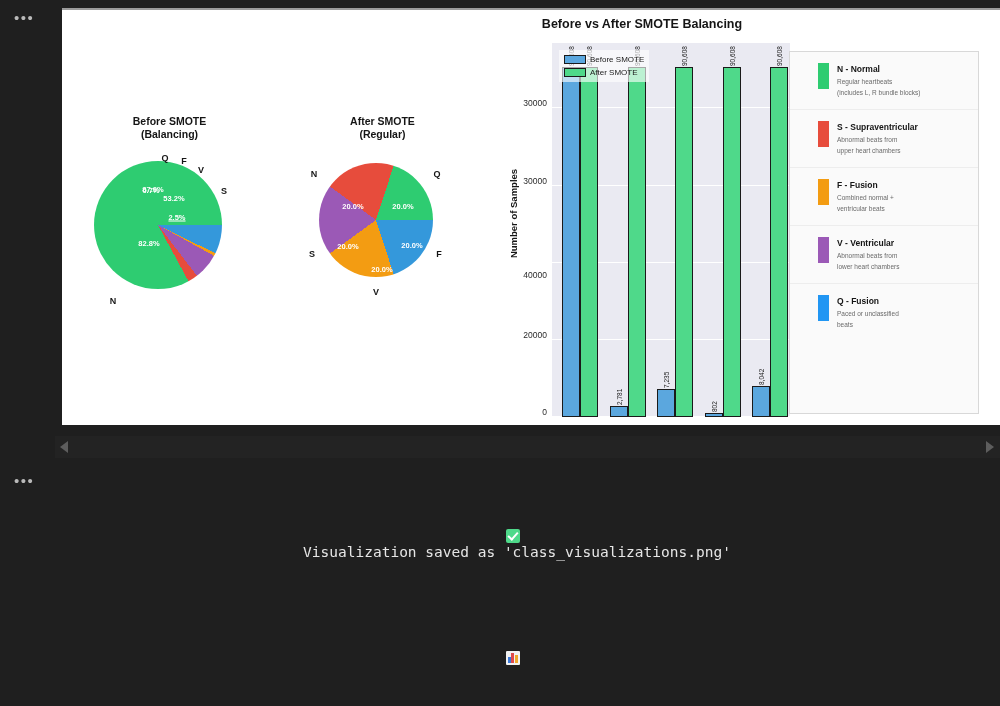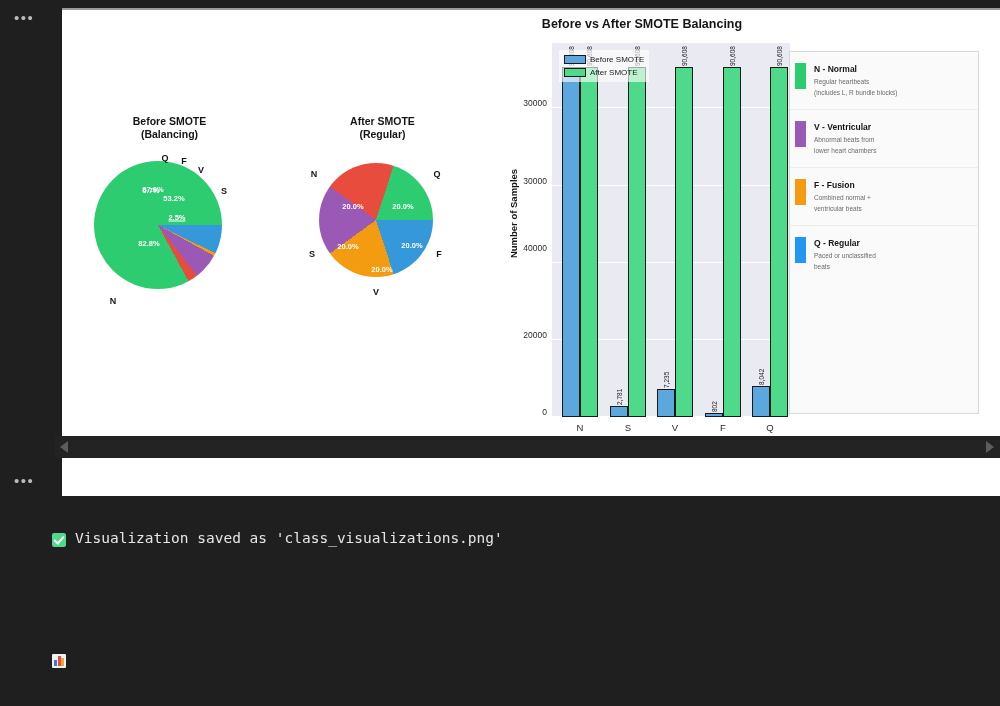--- a/index.html
+++ b/index.html
@@ -13,21 +13,21 @@
 
   
   .cell-dots {
     position: absolute; color: #b9b9b9; font-size: 15px; letter-spacing: 1.5px;
     font-family: "Liberation Sans", sans-serif; line-height: 1;
   }
   #dots1 { left: 14px; top: 10px; }
   #dots2 { left: 14px; top: 473px; }
 
   .img-frame {
-    position: absolute; left: 62px; top: 8px; width: 938px; height: 488px;
+    position: absolute; left: 62px; top: 8px; width: 938px; height: 417px;
     background: #ffffff; border-top: 2px solid #9b9b9b;
     overflow: hidden;
   }
   .fig { position: absolute; inset: 0; }
 
   
   .scroll-strip {
     position: absolute; left: 55px; top: 436px; width: 945px; height: 22px;
     background: #232323;
   }
@@ -38,21 +38,21 @@
   .arrow-left { left: 5px; border-right: 8px solid #5d5d5d; }
   .arrow-right { right: 6px; border-left: 8px solid #5d5d5d; }
 
   
   .term {
     position: absolute; left: 52px; top: 488px; width: 930px;
     font-family: "DejaVu Sans Mono", "Liberation Mono", monospace;
     font-size: 14.5px; color: #e6e6e6; line-height: 20.2px;
     white-space: pre;
   }
-  .term-line { height: 20.2px; display: flex; align-items: center; }
+  .term-line { height: 20.2px; display: flex; align-items: center; flex-direction: column; }
   .term-gap { height: 20.2px; }
   .emoji-chk {
     display: inline-block; width: 14px; height: 14px; border-radius: 2px;
     background: #4fd98a; margin-right: 9px; position: relative; top: 1px;
     flex: 0 0 auto;
   }
   .emoji-chk::after {
     content: ""; position: absolute; left: 4px; top: 1px; width: 4px; height: 8px;
     border: solid #ffffff; border-width: 0 2px 2px 0; transform: rotate(42deg);
   }
@@ -124,21 +124,21 @@
 
   
   .legend-panel {
     position: absolute; background: #fafafa; border: 1px solid #d8d8d8;
   }
   .legend-title {
     text-align: center; font-size: 10.5px; font-weight: bold; color: #151515;
     padding: 11px 0 8px 0; border-bottom: 1px solid #e2e2e2; margin: 0 9px;
   }
   .legend-item {
-    display: flex; padding: 11px 10px 12px 5px; border-bottom: 1px solid #ededed;
+    display: flex; padding: 11px 10px 12px 28px; border-bottom: 1px solid #ededed;
   }
   .legend-item:last-child { border-bottom: none; }
   .lg-sw { width: 11px; height: 26px; flex: 0 0 auto; margin-right: 8px; }
   .lg-name { font-size: 8.5px; font-weight: bold; color: #151515; line-height: 12px; }
   .lg-desc { font-size: 6.5px; color: #6a6a6a; line-height: 9px; margin-top: 2px; }
 </style>
 </head>
 <body>
 
 <div id="root">
@@ -213,21 +213,21 @@
         <div class="plot-bg" style="left:60px; top:5px; width:238px; height:374px;">
 
           <div class="gl" style="bottom:0px;"></div>
           <div class="gl" style="bottom:77px;"></div>
           <div class="gl" style="bottom:154px;"></div>
           <div class="gl" style="bottom:231px;"></div>
           <div class="gl" style="bottom:309px;"></div>
 
           <div class="ytick" style="bottom:-5px;">0</div>
           <div class="ytick" style="bottom:72px;">20000</div>
-          <div class="ytick" style="bottom:159px;">40000</div>
+          <div class="ytick" style="bottom:132px;">40000</div>
           <div class="ytick" style="bottom:226px;">30000</div>
           <div class="ytick" style="bottom:304px;">30000</div>
 
           <div class="bar" style="left:10px; width:18px; height:350px; background:#5ba7de;">
             <span class="bar-val">90,608</span>
           </div>
           <div class="bar" style="left:28px; width:18px; height:350px; background:#4fd98a;">
             <span class="bar-val">90,608</span>
           </div>
 
@@ -282,43 +282,51 @@
 
         <div class="legend-item">
           <span class="lg-sw" style="background:#2ecc71;"></span>
           <span>
             <span class="lg-name" style="display:block;">N - Normal</span>
             <span class="lg-desc" style="display:block;">Regular heartbeats</span>
             <span class="lg-desc" style="display:block;">(includes L, R bundle blocks)</span>
           </span>
         </div>
 
+        <div class="legend-item">
+          <span class="lg-sw" style="background:#e74c3c;"></span>
+          <span>
+            <span class="lg-name" style="display:block;">S - Supraventricular</span>
+            <span class="lg-desc" style="display:block;">Abnormal beats from</span>
+            <span class="lg-desc" style="display:block;">upper heart chambers</span>
+          </span>
+        </div>
+
+        <div class="legend-item">
+          <span class="lg-sw" style="background:#f39c12;"></span>
+          <span>
+            <span class="lg-name" style="display:block;">F - Fusion</span>
+            <span class="lg-desc" style="display:block;">Combined normal +</span>
+            <span class="lg-desc" style="display:block;">ventricular beats</span>
+          </span>
+        </div>
 
         <div class="legend-item">
           <span class="lg-sw" style="background:#9b59b6;"></span>
           <span>
             <span class="lg-name" style="display:block;">V - Ventricular</span>
             <span class="lg-desc" style="display:block;">Abnormal beats from</span>
             <span class="lg-desc" style="display:block;">lower heart chambers</span>
           </span>
         </div>
 
         <div class="legend-item">
-          <span class="lg-sw" style="background:#f39c12;"></span>
-          <span>
-            <span class="lg-name" style="display:block;">F - Fusion</span>
-            <span class="lg-desc" style="display:block;">Combined normal +</span>
-            <span class="lg-desc" style="display:block;">ventricular beats</span>
-          </span>
-        </div>
-
-        <div class="legend-item">
           <span class="lg-sw" style="background:#2196f3;"></span>
           <span>
-            <span class="lg-name" style="display:block;">Q - Regular</span>
+            <span class="lg-name" style="display:block;">Q - Fusion</span>
             <span class="lg-desc" style="display:block;">Paced or unclassified</span>
             <span class="lg-desc" style="display:block;">beats</span>
           </span>
         </div>
       </div>
 
     </div>
   </div>
 
   <div class="scroll-strip">

